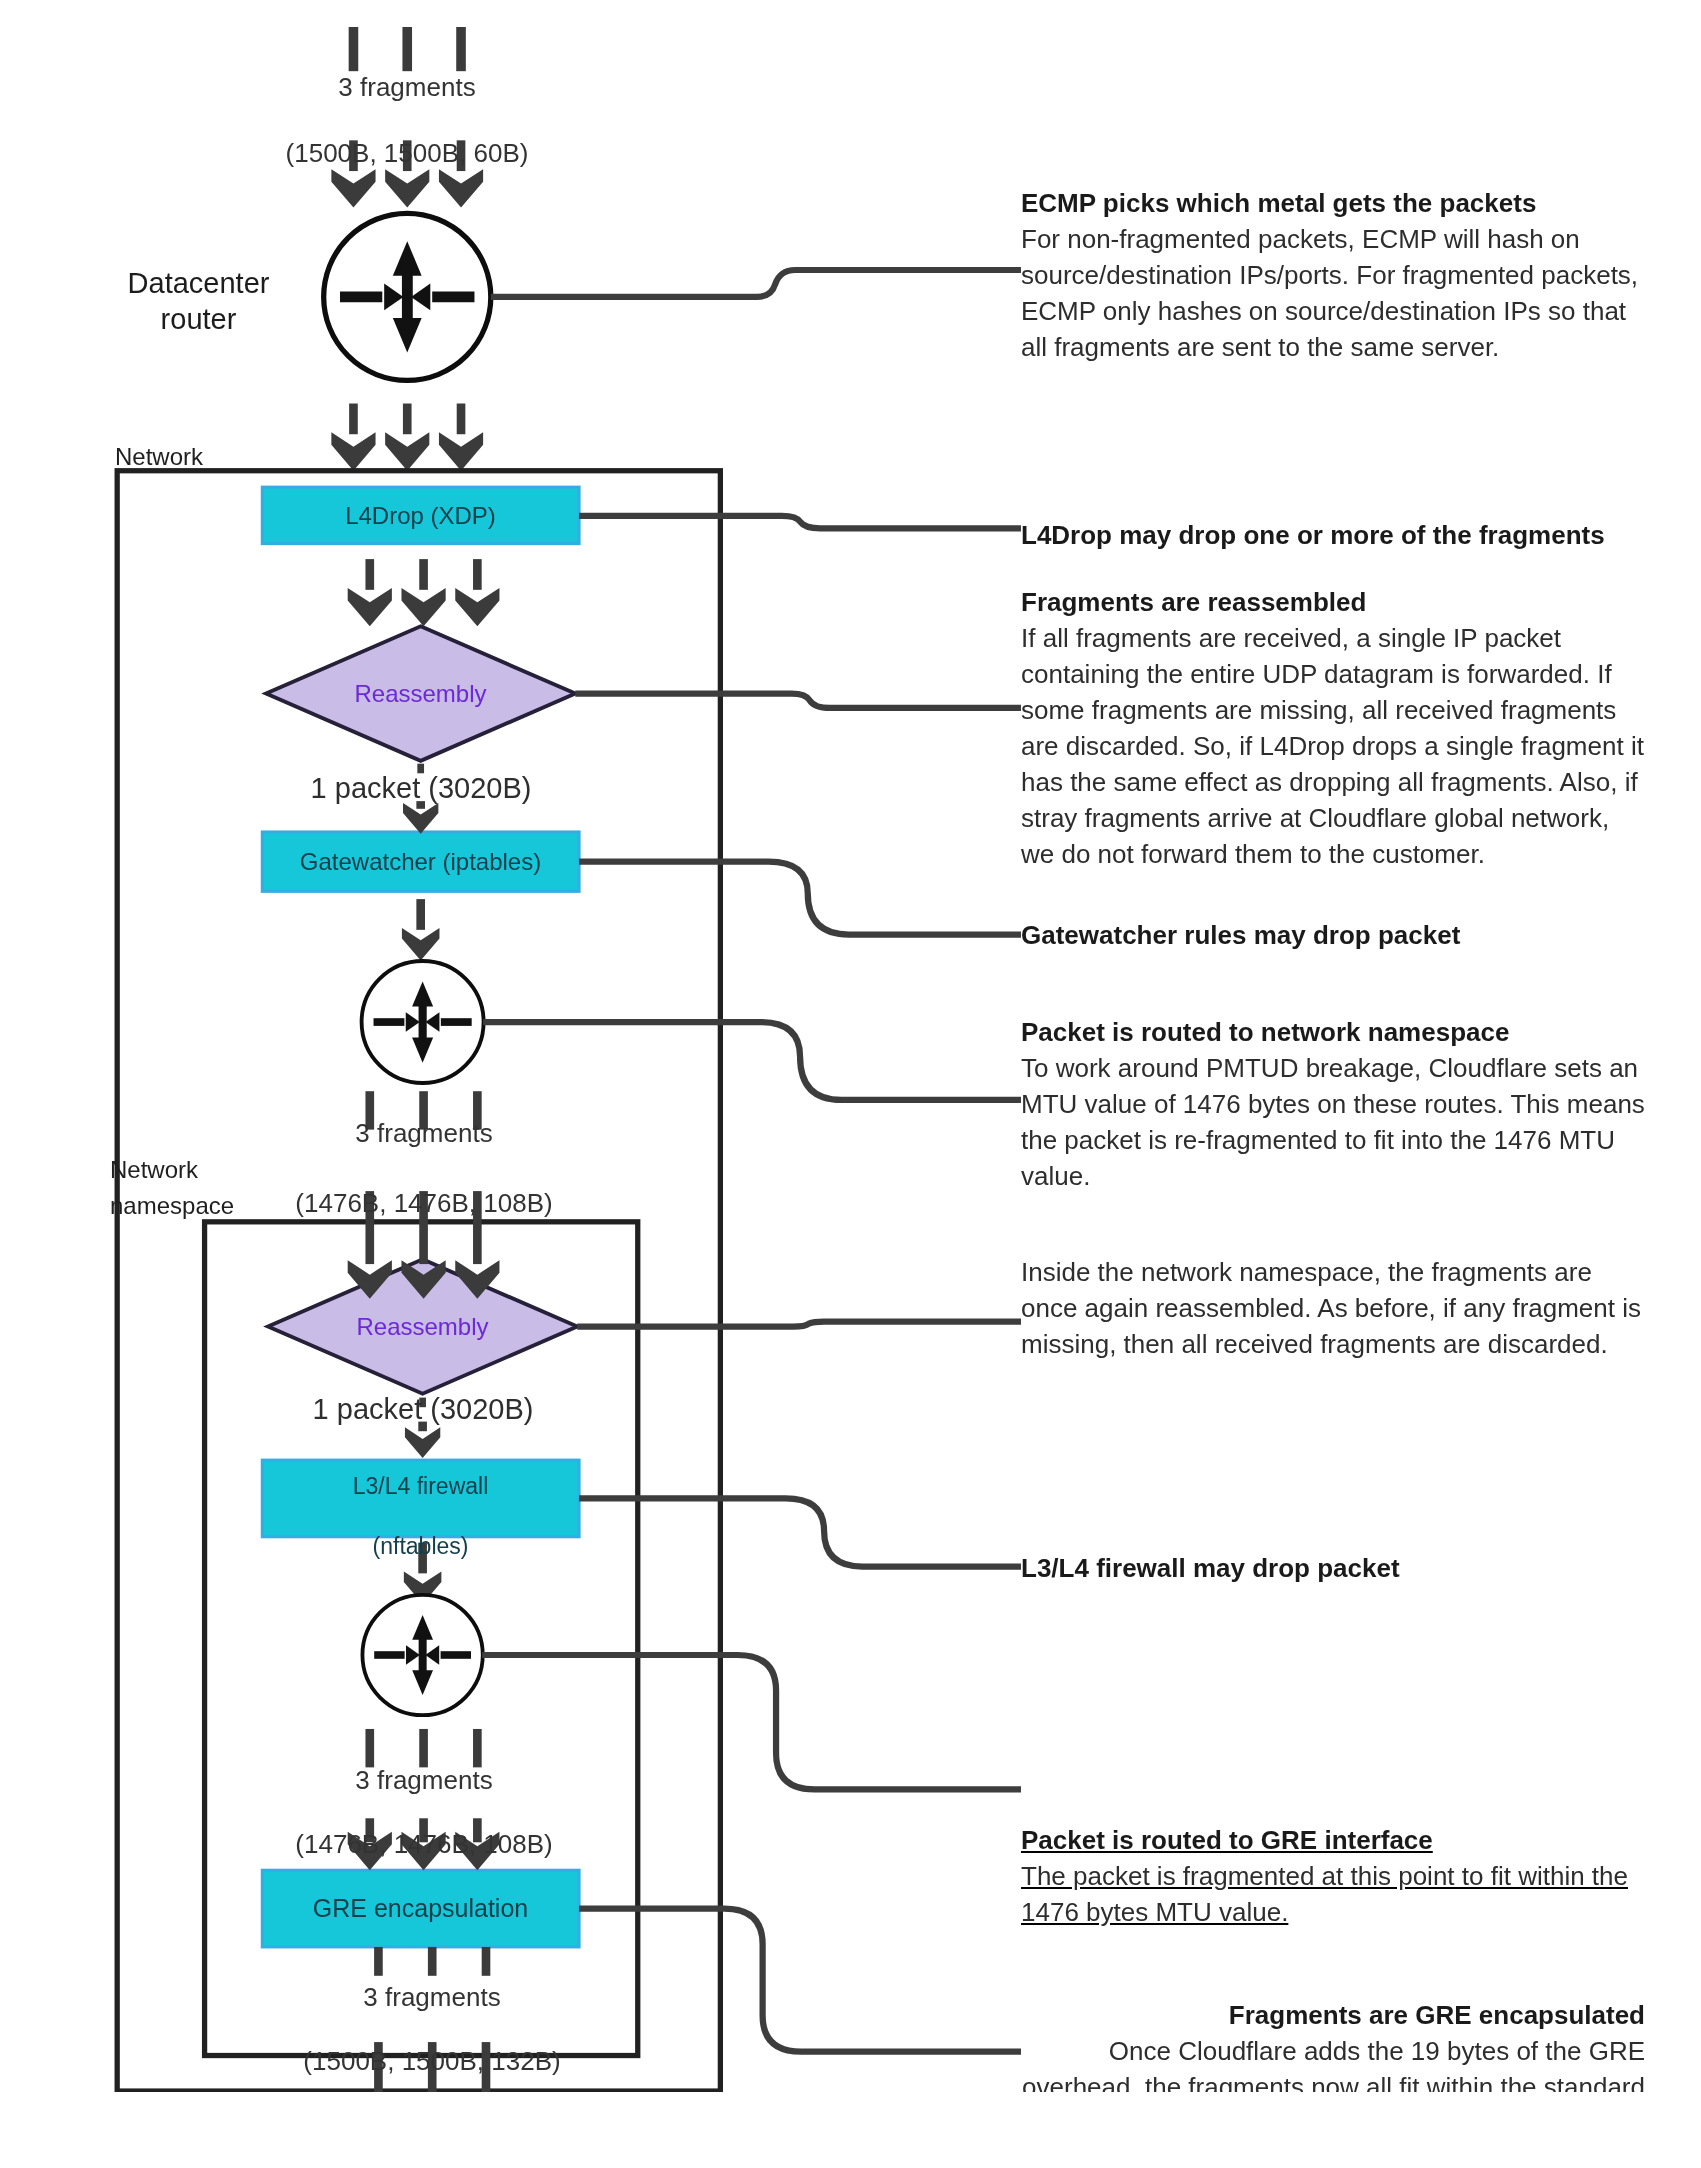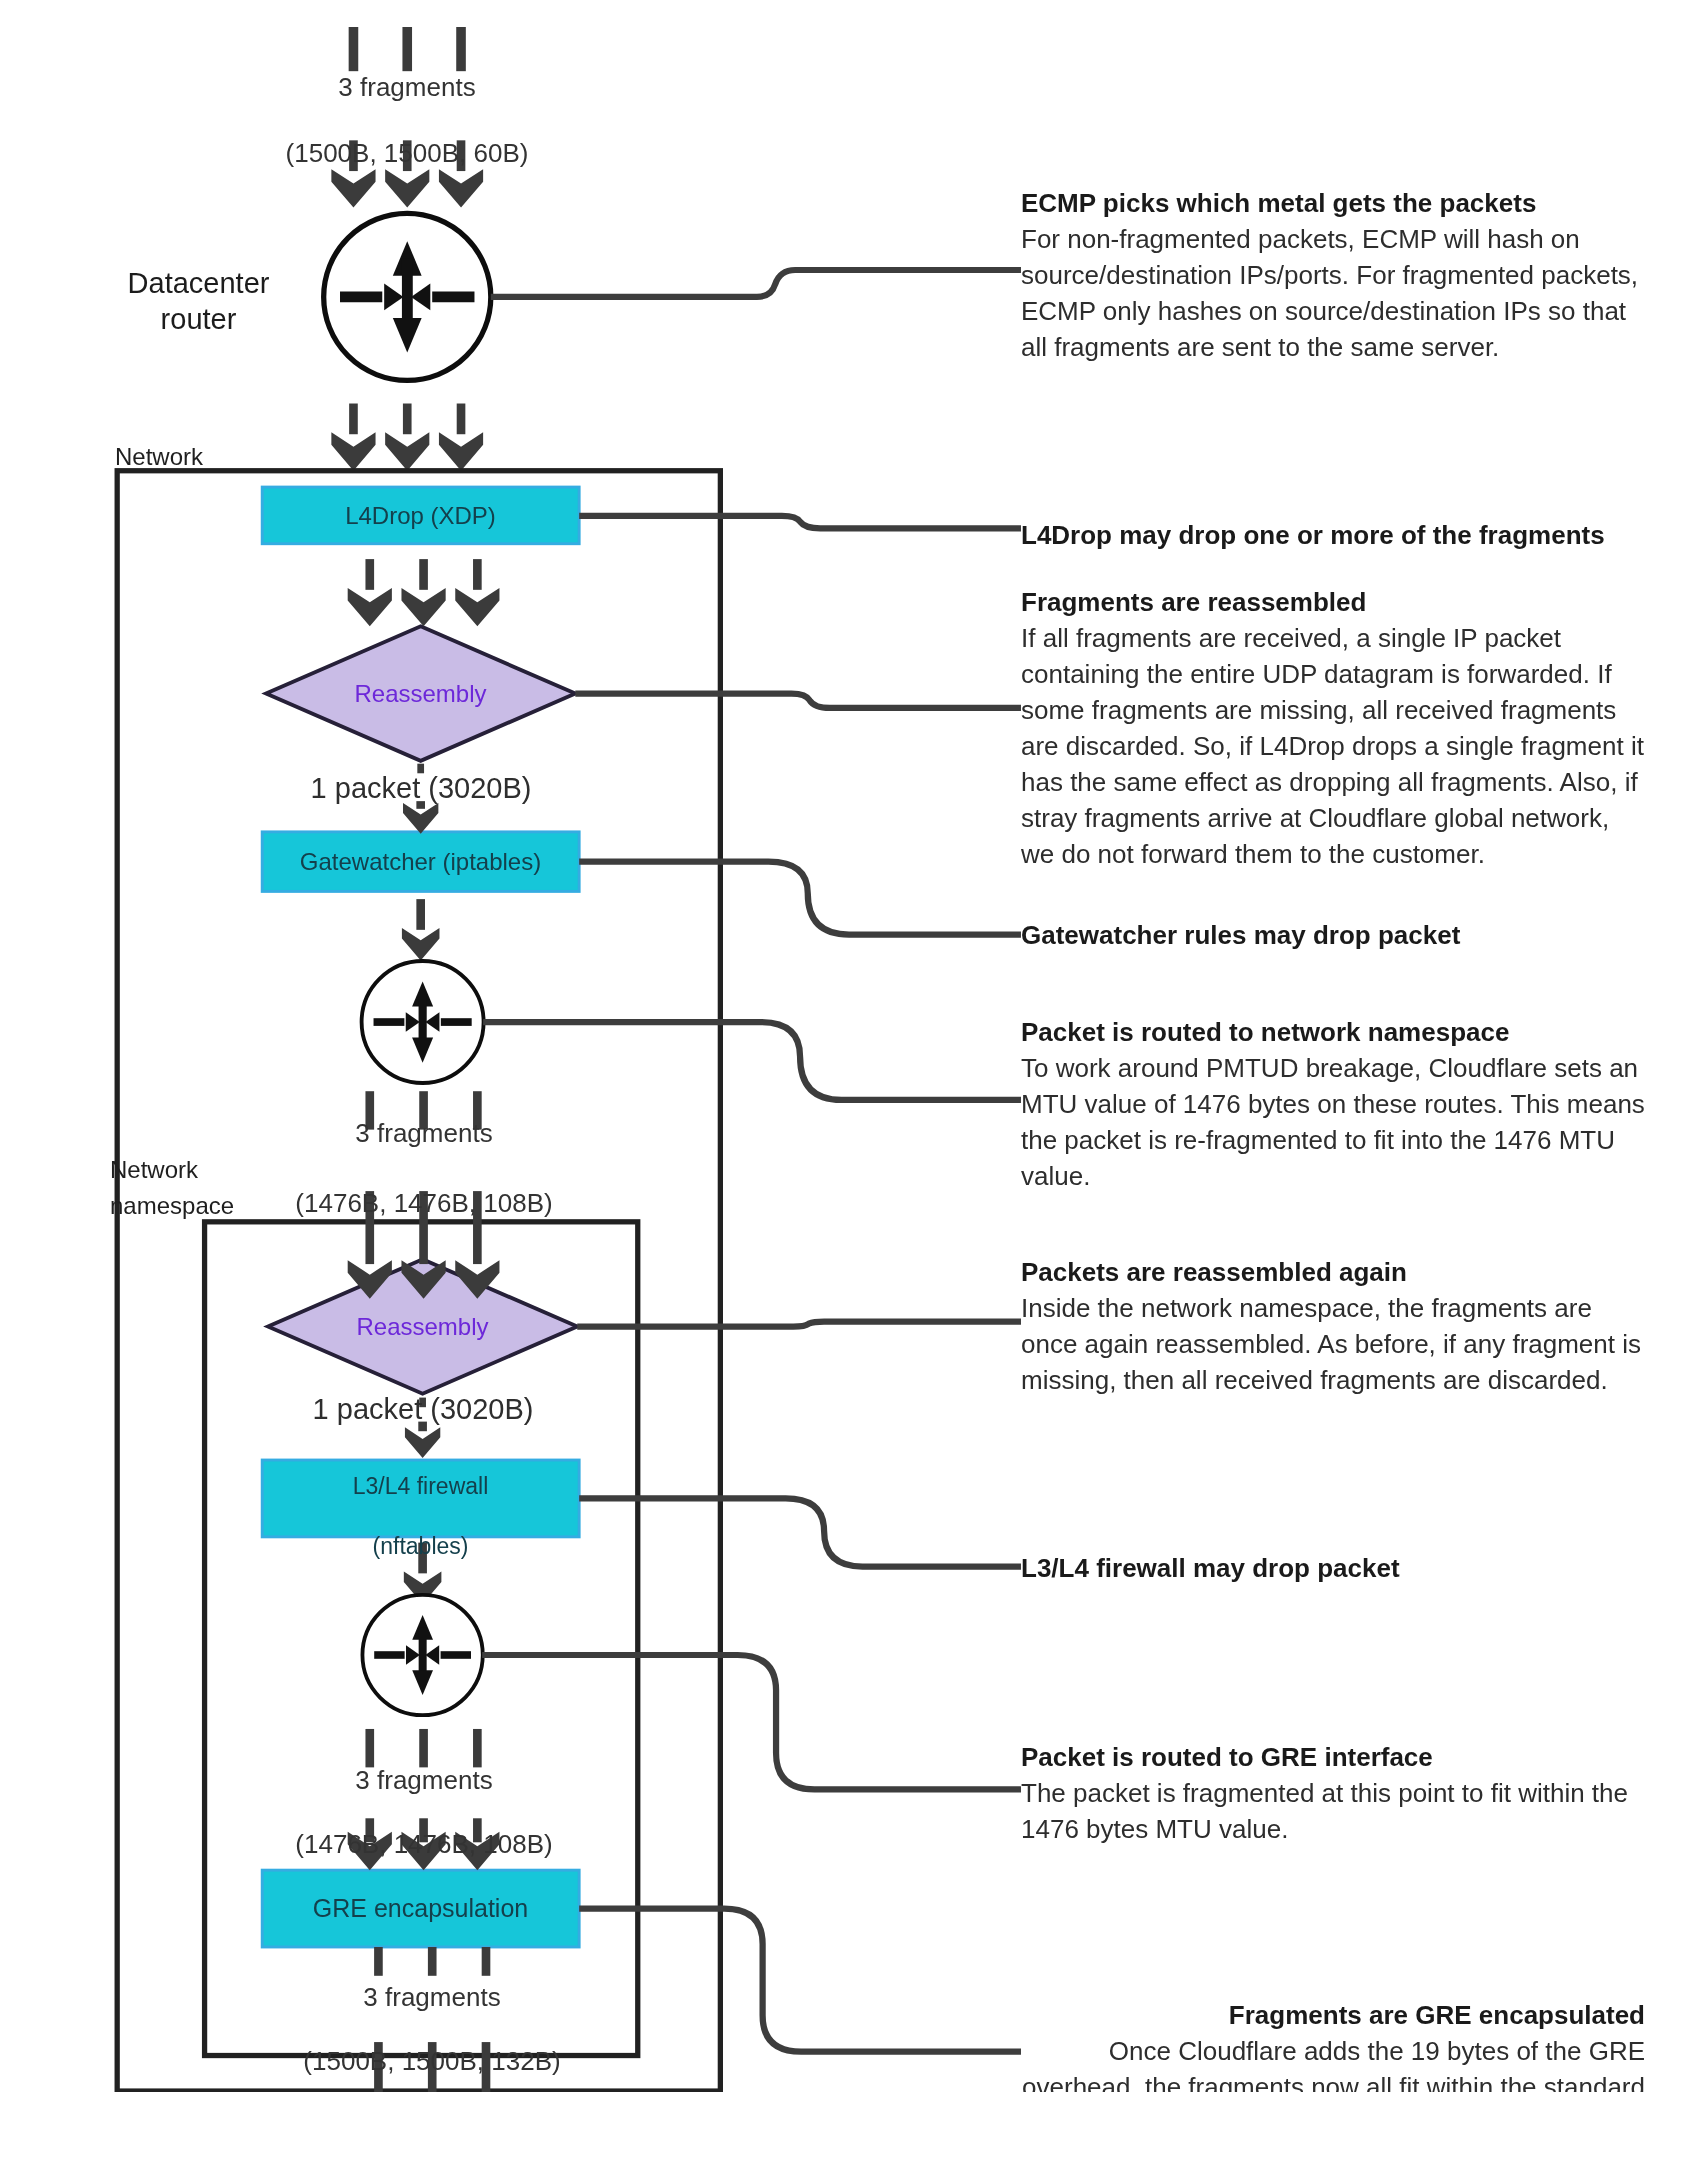--- a/index.html
+++ b/index.html
@@ -221,28 +221,27 @@
 </div>
 <div class="ann" style="top:917px;">
   <div class="ann-title">Gatewatcher rules may drop packet</div>
   <div class="ann-body"></div>
 </div>
 <div class="ann" style="top:1014px;">
   <div class="ann-title">Packet is routed to network namespace</div>
   <div class="ann-body">To work around PMTUD breakage, Cloudflare sets an MTU value of 1476 bytes on these routes. This means the packet is re-fragmented to fit into the 1476 MTU value.</div>
 </div>
 <div class="ann" style="top:1254px;">
-  <div class="ann-title">Packets are reassembled again</div>
   <div class="ann-body">Inside the network namespace, the fragments are once again reassembled. As before, if any fragment is missing, then all received fragments are discarded.</div>
 </div>
 <div class="ann" style="top:1550px;">
   <div class="ann-title">L3/L4 firewall may drop packet</div>
   <div class="ann-body"></div>
 </div>
-<div class="ann" style="top:1739px;">
+<div class="ann" style="top:1822px;text-decoration:underline;">
   <div class="ann-title">Packet is routed to GRE interface</div>
   <div class="ann-body">The packet is fragmented at this point to fit within the 1476 bytes MTU value.</div>
 </div>
 <div class="ann" style="top:1997px;text-align:right;">
   <div class="ann-title">Fragments are GRE encapsulated</div>
   <div class="ann-body">Once Cloudflare adds the 19 bytes of the GRE overhead, the fragments now all fit within the standard 1500 byte MTU.</div>
 </div>
 
 </div>
 

